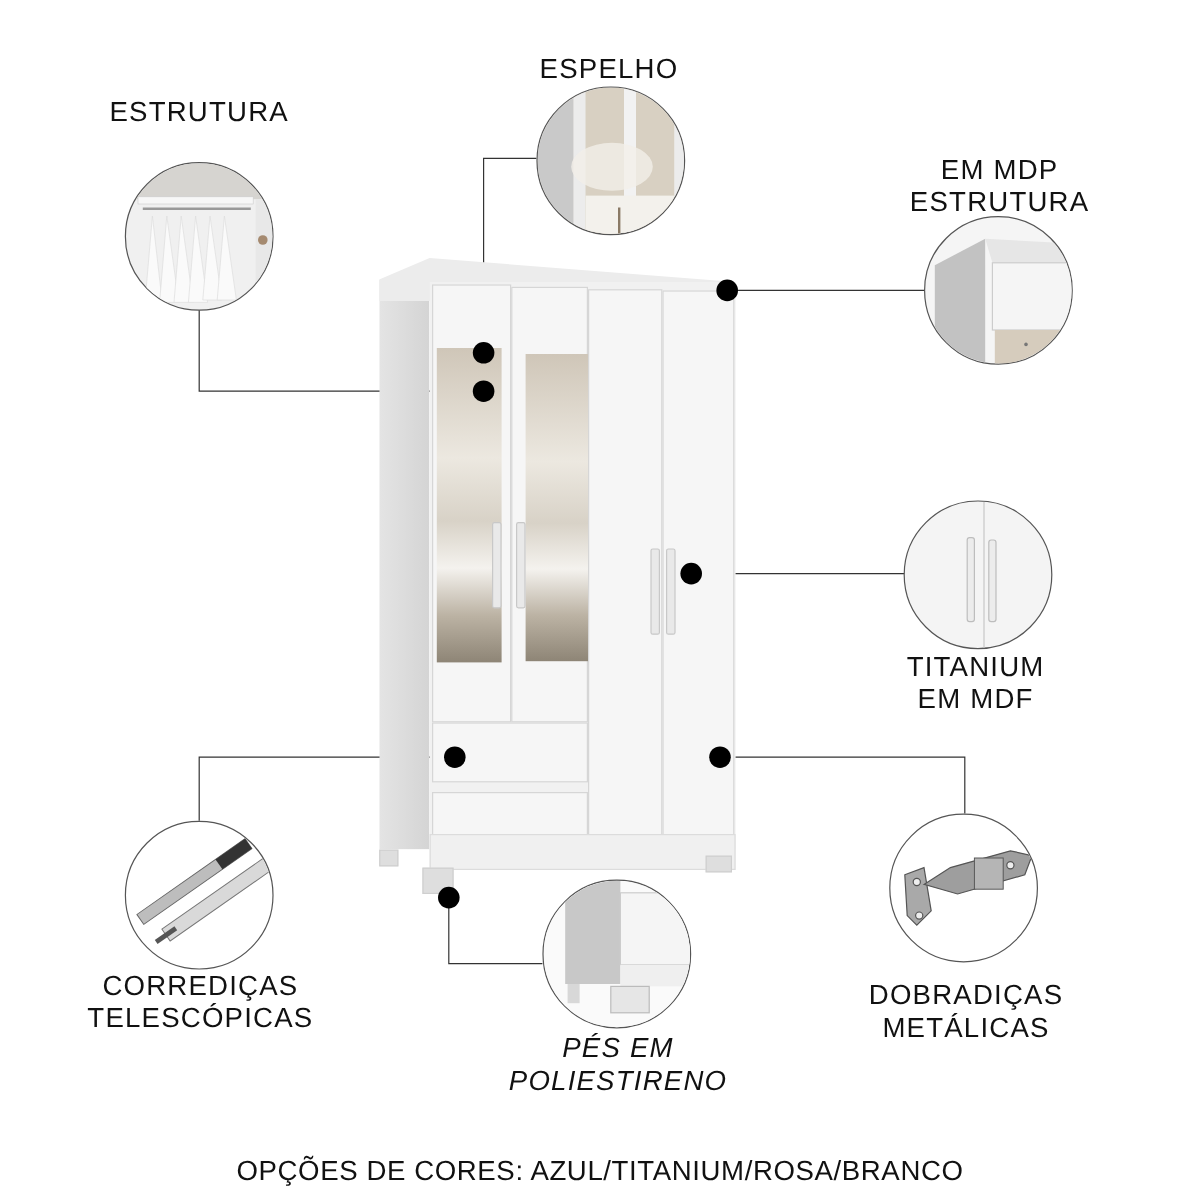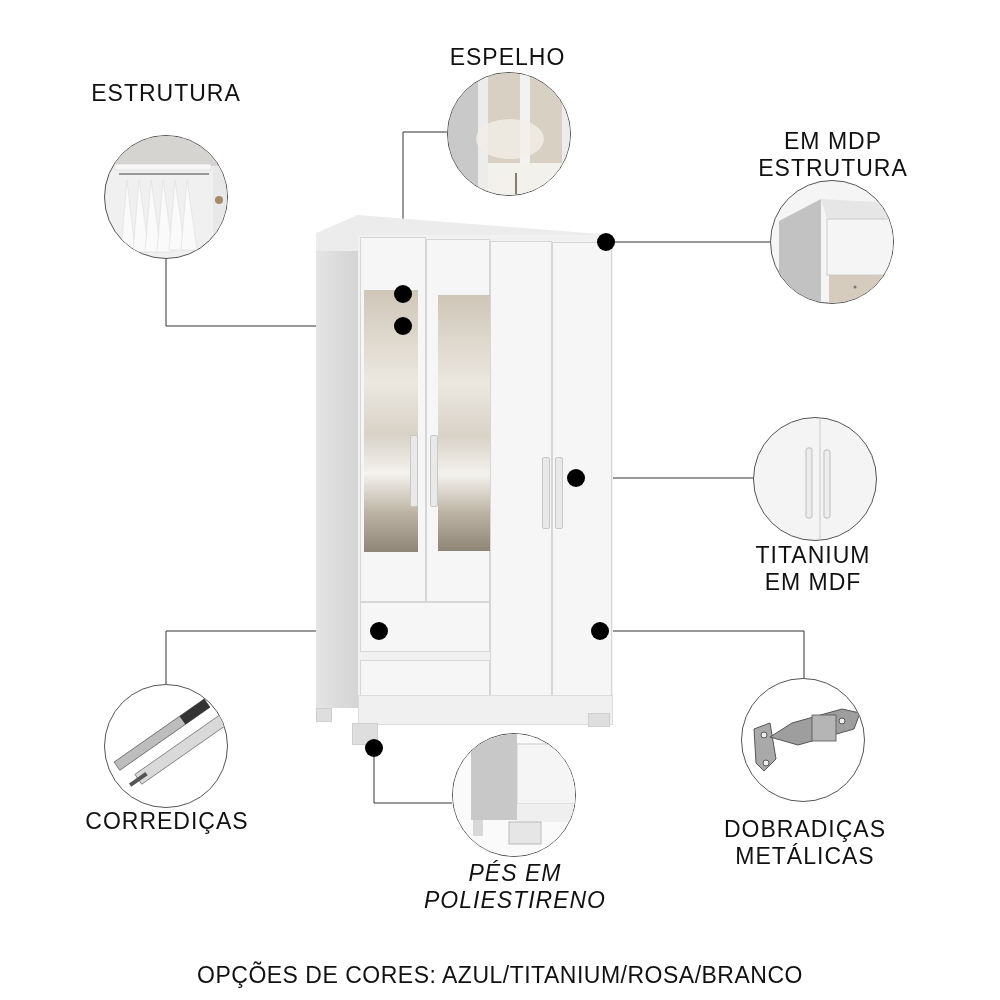--- a/index.html
+++ b/index.html
@@ -144,20 +144,21 @@
     <g transform="rotate(-35 62 62)">
       <rect x="10" y="44" width="110" height="10" fill="#bdbdbd" stroke="#666" stroke-width="0.8"></rect>
       <rect x="90" y="44" width="30" height="10" fill="#333"></rect>
       <rect x="20" y="66" width="110" height="12" fill="#d9d9d9" stroke="#777" stroke-width="0.8"></rect>
       <rect x="10" y="70" width="20" height="4" fill="#555"></rect>
     </g>
   </svg>
 </div>
 <div class="label" style="left:72px;top:808px;width:190px;">
   <span>CORREDIÇAS</span>
+  <span>TELESCÓPICAS</span>
 </div>
 
 <div class="circle" style="left:452px;top:733px;width:124px;height:124px;background:#f2f2f2;">
   <svg width="124" height="124" viewBox="0 0 124 124">
     <rect x="0" y="0" width="124" height="124" fill="#fafafa"></rect>
     <rect x="18" y="0" width="46" height="86" fill="#c8c8c8"></rect>
     <rect x="64" y="10" width="60" height="60" fill="#f5f5f5" stroke="#ccc"></rect>
     <rect x="64" y="70" width="60" height="18" fill="#efefef"></rect>
     <rect x="20" y="86" width="10" height="16" fill="#d8d8d8"></rect>
     <rect x="56" y="88" width="32" height="22" fill="#e6e6e6" stroke="#bbb"></rect>

